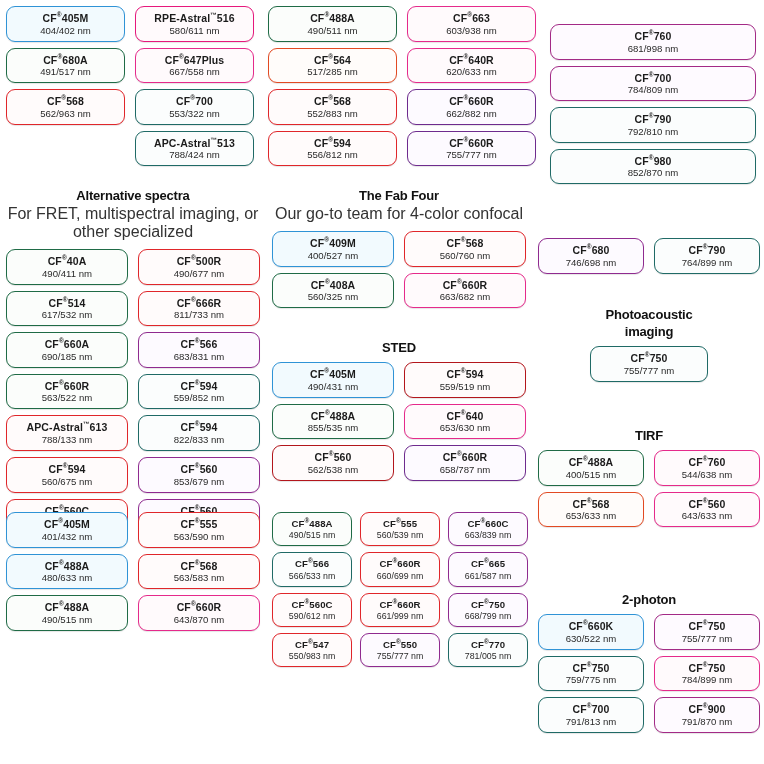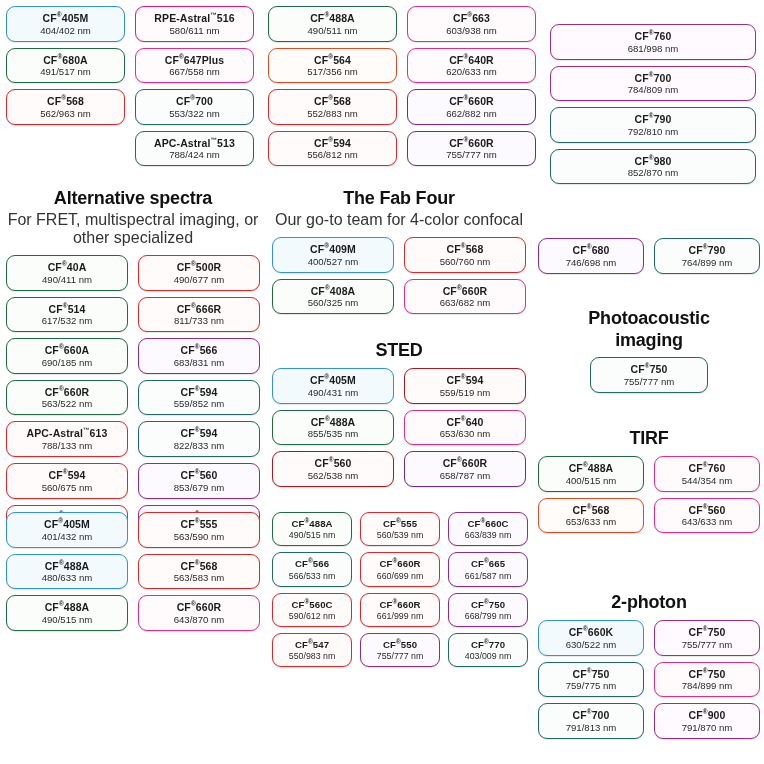--- a/index.html
+++ b/index.html
@@ -56,21 +56,21 @@
   .c-magenta { border-color: #e6187c; background: #fffafc; }
   .c-pink    { border-color: #e52a8b; background: #fffafc; }
   .c-purple  { border-color: #8f2a8f; background: #fdfaff; }
   .c-violet  { border-color: #6e2b8e; background: #fdfaff; }
   .c-plum    { border-color: #a32a86; background: #fefaff; }
   .c-darkred { border-color: #b3161c; background: #fffbfb; }
 
   
   .sec-title {
     text-align: center;
-    font-size: 18px;
+    font-size: 13px;
     font-weight: bold;
     color: #111;
     margin: 0 0 2px 0;
     letter-spacing: -0.2px;
   }
   .sec-title.two-line { line-height: 1.12; }
   .sec-sub {
     text-align: center;
     font-size: 16px;
     color: #333;
@@ -155,21 +155,21 @@
 
   <div class="blk" id="top-mid">
     <div class="col-pair">
         <div class="col">
           <div class="chip c-green">
             <div class="nm">CF<sup>®</sup>488A</div>
             <div class="sp">490/511 nm</div>
           </div>
           <div class="chip c-orange">
             <div class="nm">CF<sup>®</sup>564</div>
-            <div class="sp">517/356 nm</div>
+            <div class="sp">517/285 nm</div>
           </div>
           <div class="chip c-red">
             <div class="nm">CF<sup>®</sup>568</div>
             <div class="sp">552/883 nm</div>
           </div>
           <div class="chip c-red">
             <div class="nm">CF<sup>®</sup>594</div>
             <div class="sp">556/812 nm</div>
           </div>
         </div>
@@ -422,21 +422,21 @@
           <div class="chip c-purple">
             <div class="nm">CF<sup>®</sup>665</div>
             <div class="sp">661/587 nm</div>
           </div>
           <div class="chip c-purple">
             <div class="nm">CF<sup>®</sup>750</div>
             <div class="sp">668/799 nm</div>
           </div>
           <div class="chip c-teal">
             <div class="nm">CF<sup>®</sup>770</div>
-            <div class="sp">403/009 nm</div>
+            <div class="sp">781/005 nm</div>
           </div>
         </div>
       </div>
   </div>
 
   <div class="blk" id="mid-right">
     <div class="col-pair">
         <div class="col">
           <div class="chip c-purple">
             <div class="nm">CF<sup>®</sup>680</div>
@@ -474,21 +474,21 @@
             <div class="sp">400/515 nm</div>
           </div>
           <div class="chip c-orange">
             <div class="nm">CF<sup>®</sup>568</div>
             <div class="sp">653/633 nm</div>
           </div>
         </div>
         <div class="col">
           <div class="chip c-pink">
             <div class="nm">CF<sup>®</sup>760</div>
-            <div class="sp">544/354 nm</div>
+            <div class="sp">544/638 nm</div>
           </div>
           <div class="chip c-pink">
             <div class="nm">CF<sup>®</sup>560</div>
             <div class="sp">643/633 nm</div>
           </div>
         </div>
       </div>
   </div>
 
   <div class="blk" id="twophoton">

